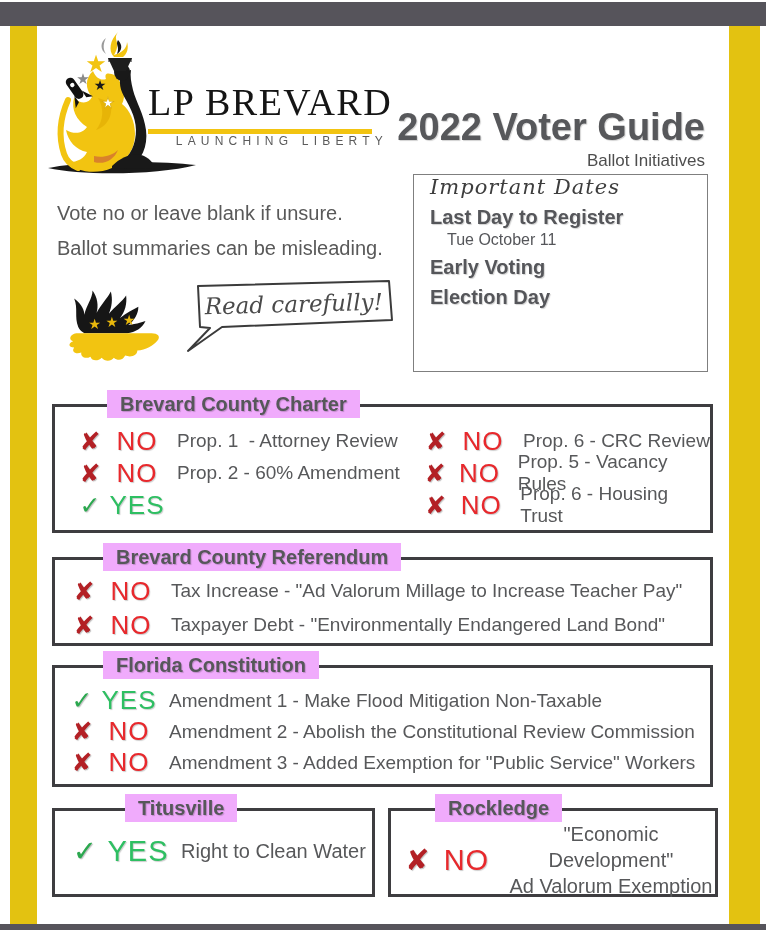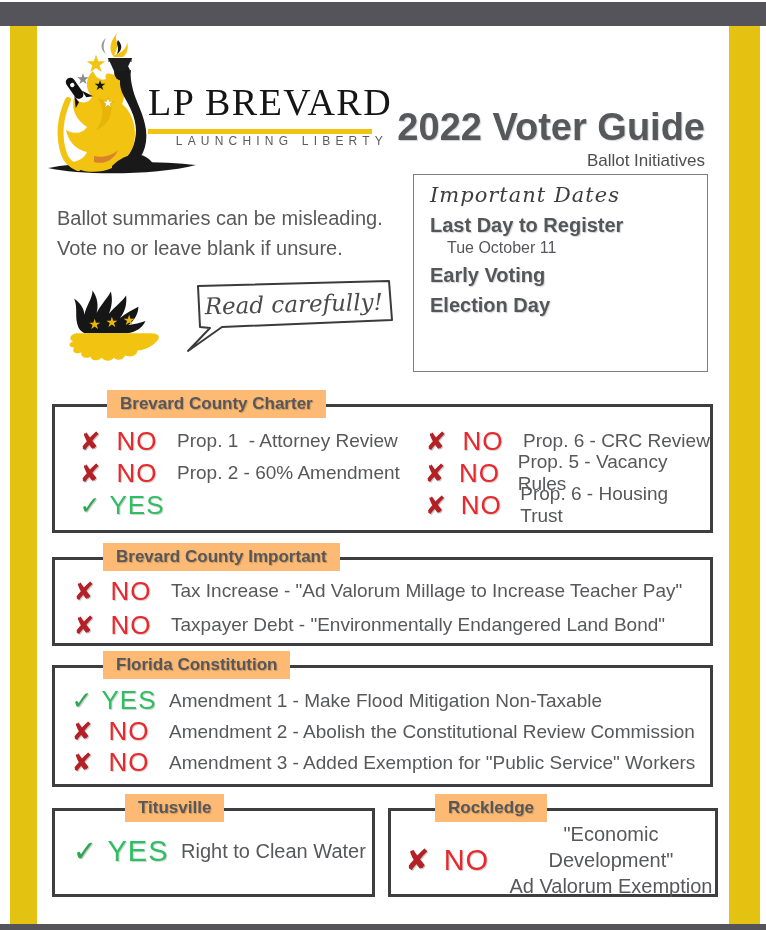--- a/index.html
+++ b/index.html
@@ -20,39 +20,39 @@
   .brand-tagline{font-size:12px;color:#5b5b5b;letter-spacing:5.2px;white-space:nowrap;text-align:right;}
 
   
   .header{position:absolute;left:395px;top:106px;width:310px;text-align:right;}
   .header-title{font-size:38px;font-weight:bold;color:#57585B;white-space:nowrap;
                 text-shadow:1px 1px 1px rgba(0,0,0,0.18);}
   .header-sub{font-size:17px;color:#4e4e4e;margin-top:2px;}
 
   
   .dates-box{position:absolute;left:413px;top:174px;width:295px;height:198px;border:1px solid #7f7f7f;
-             box-sizing:border-box;padding:8px 0 0 16px;background:#fff;}
+             box-sizing:border-box;padding:0 0 0 16px;background:#fff;}
   .script{font-family:"DejaVu Serif",serif;font-style:italic;}
   .dates-heading{font-size:21px;color:#3d3d3d;letter-spacing:1px;}
   .date-label{font-size:20px;font-weight:bold;color:#55565A;margin-top:7px;
               text-shadow:1px 1px 1px rgba(0,0,0,0.18);}
   .date-value{font-size:16px;color:#55565A;margin-left:17px;margin-top:2px;}
 
   
   .remember{position:absolute;left:57px;top:198px;width:350px;}
   .remember-h{font-size:15px;font-weight:bold;color:#111;}
   .remember-line{font-size:20px;color:#595959;line-height:30px;}
   .remember-line.first{margin-top:5px;}
 
   .porcupine{position:absolute;left:64px;top:282px;width:110px;height:80px;}
   .bubble{position:absolute;left:176px;top:278px;width:224px;height:86px;}
 
   
   .vote-box{position:absolute;border:3px solid #3E3D40;background:#fff;box-sizing:content-box;}
-  .box-title{position:absolute;top:-17px;background:#fdba74;padding:0 13px;font-size:17px;font-weight:bold;
+  .box-title{position:absolute;top:-17px;background:#f0abfc;padding:0 13px;font-size:20px;font-weight:bold;
              color:#56575A;white-space:nowrap;text-shadow:1px 1px 1px rgba(0,0,0,0.2);line-height:28px;}
 
   .charter{left:52px;top:404px;width:655px;height:123px;}
   .charter .box-title{left:52px;}
   .charter .col-l{position:absolute;left:18px;top:18px;}
   .charter .col-r{position:absolute;left:364px;top:18px;}
   .charter .vote-row{height:32px;}
 
   .ref{left:52px;top:557px;width:655px;height:83px;}
   .ref .box-title{left:48px;}
@@ -137,22 +137,22 @@
 
   <div class="dates-box">
     <div class="dates-heading script">Important Dates</div>
     <div class="date-label">Last Day to Register</div>
     <div class="date-value">Tue October 11</div>
     <div class="date-label">Early Voting</div>
     <div class="date-label">Election Day</div>
   </div>
 
   <div class="remember">
+    <div class="remember-line">Vote no or leave blank if unsure.</div>
     <div class="remember-line first">Ballot summaries can be misleading.</div>
-    <div class="remember-line">Vote no or leave blank if unsure.</div>
   </div>
 
   <svg class="porcupine" viewBox="0 0 108 78">
     <path d="M14,44 C10,34 14,26 10,16 C18,22 20,28 20,32 C22,22 28,16 28,8 C33,15 34,23 32,30 C37,21 43,15 46,9 C48,17 47,24 44,31 C50,24 57,19 61,13 C62,21 60,29 55,35 C61,30 68,27 73,24 C73,31 69,38 63,42 C69,41 75,40 80,38 C77,45 70,49 62,50 L20,50 C16,48 15,46 14,44 Z" fill="#161616"></path>
     <path d="M12,50 C6,51 4,56 9,58 C4,60 4,64 10,64 C7,68 11,71 17,69 C16,73 21,76 26,73 C27,77 33,78 37,74 C40,78 46,78 49,74 C52,77 58,77 60,72 C66,74 72,72 72,67 C80,67 88,62 92,57 C95,53 92,50 86,50 Z" fill="#F2C411"></path>
     <text x="30" y="46" font-size="14" fill="#E8B80C" text-anchor="middle">★</text>
     <text x="47" y="44" font-size="14" fill="#E8B80C" text-anchor="middle">★</text>
     <text x="64" y="42" font-size="14" fill="#E8B80C" text-anchor="middle">★</text>
   </svg>
 
@@ -192,21 +192,21 @@
       </div>
       <div class="vote-row no">
         <span class="mark">✘</span>
         <span class="vote">NO</span>
         <span class="vote-label">Prop. 6 - Housing Trust</span>
       </div>
     </div>
   </div>
 
   <div class="vote-box ref">
-    <div class="box-title">Brevard County Important</div>
+    <div class="box-title">Brevard County Referendum</div>
     <div class="col">
       <div class="vote-row no">
         <span class="mark">✘</span>
         <span class="vote">NO</span>
         <span class="vote-label">Tax Increase - "Ad Valorum Millage to Increase Teacher Pay"</span>
       </div>
       <div class="vote-row no">
         <span class="mark">✘</span>
         <span class="vote">NO</span>
         <span class="vote-label">Taxpayer Debt - "Environmentally Endangered Land Bond"</span>

